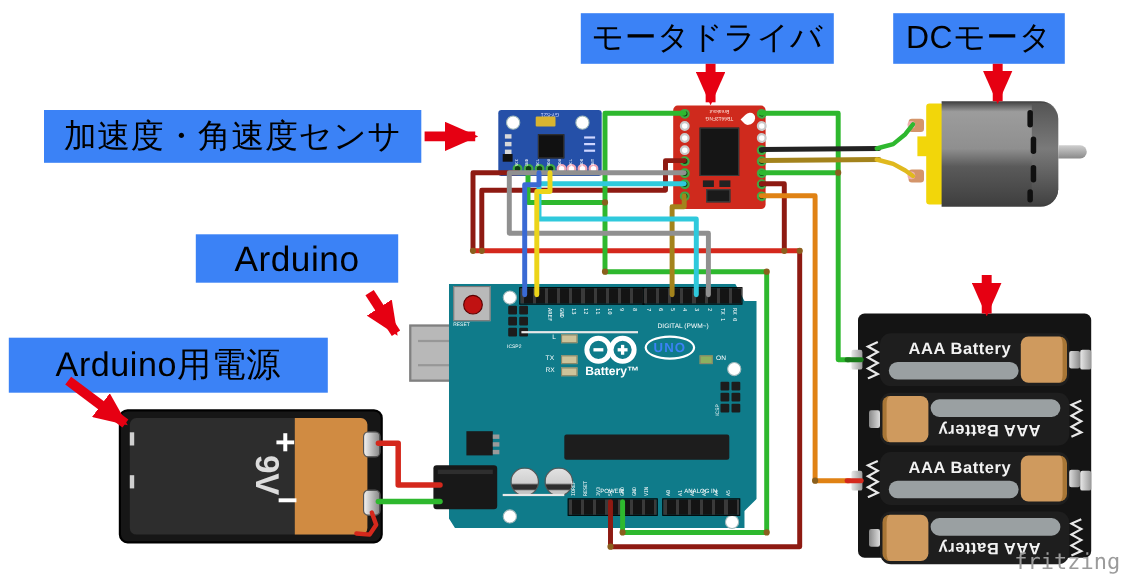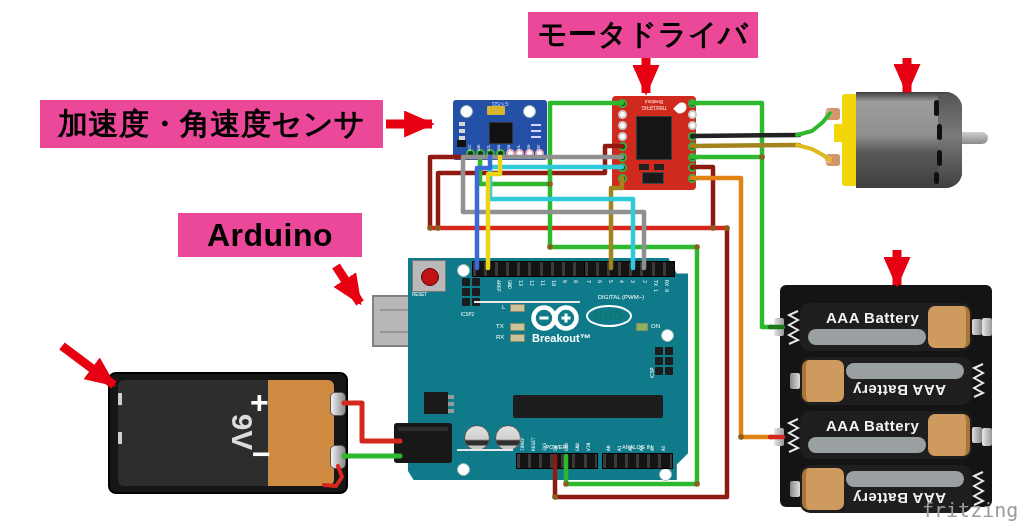--- a/index.html
+++ b/index.html
@@ -1,21 +1,21 @@
 <!DOCTYPE html>
 <html><head>
 <meta charset="utf-8">
 <style>
   html,body{margin:0;padding:0;background:#fff;}
   #canvas{position:relative;width:1024px;height:531px;background:#fff;overflow:hidden;
           font-family:"Liberation Sans",sans-serif;}
   .comp{position:absolute;}
   .abs{position:absolute;}
   
-  .label-box{position:absolute;background:#ec4899;color:#000;font-weight:700;
+  .label-box{position:absolute;background:#3b82f6;color:#000;font-weight:400;
              display:flex;align-items:center;justify-content:center;z-index:10;
              letter-spacing:0.5px;}
   #wires-svg{position:absolute;left:0;top:0;z-index:6;pointer-events:none;}
   #anno-svg{position:absolute;left:0;top:0;z-index:11;pointer-events:none;}
   
   #arduino{left:372px;top:258px;width:320px;height:224px;z-index:2;}
   #ard-board{position:absolute;left:36px;top:0;width:280px;height:222px;background:#0f7b8a;
     clip-path:polygon(0% 0%,93% 0%,96% 7%,100% 7%,100% 88%,96% 93%,96% 100%,2% 100%,0% 96%);}
   .hdr{position:absolute;background:repeating-linear-gradient(90deg,#3a3a3a 0 3px,#141414 3px 11.1px);
        border:1px solid #000;}
@@ -96,24 +96,24 @@
     <div class="wtxt" style="left:196px;top:36px;width:106px;font-size:6px;text-align:center;">DIGITAL (PWM~)</div>
 
     <svg class="abs" style="left:157px;top:44px;" width="56" height="32">
       <circle cx="15" cy="16" r="10.5" fill="none" stroke="#fff" stroke-width="4.5"></circle>
       <circle cx="37" cy="16" r="10.5" fill="none" stroke="#fff" stroke-width="4.5"></circle>
       <rect x="10.5" y="14.5" width="9" height="3" fill="#fff"></rect>
       <rect x="32.5" y="14.5" width="9" height="3" fill="#fff"></rect>
       <rect x="35.5" y="11.5" width="3" height="9" fill="#fff"></rect>
     </svg>
     <div class="abs" style="left:214px;top:47px;width:46px;height:22px;border:2.5px solid #fff;border-radius:50%;box-sizing:border-box;
-                color:#0f766e;font-weight:700;font-size:12px;letter-spacing:1px;display:flex;align-items:center;justify-content:center;">
+                color:#3b82f6;font-weight:700;font-size:12px;letter-spacing:1px;display:flex;align-items:center;justify-content:center;">
         <span>UNO</span>
       </div>
-    <div class="wtxt" style="left:160px;top:74px;font-size:11px;font-weight:700;">Breakout™</div>
+    <div class="wtxt" style="left:160px;top:74px;font-size:11px;font-weight:700;">Battery™</div>
 
     <div class="wtxt" style="left:130px;top:46px;font-size:6px;">L</div>
     <div class="led" style="left:138px;top:46px;width:15px;height:8px;"></div>
     <div class="wtxt" style="left:124px;top:65px;font-size:6px;">TX</div>
     <div class="led" style="left:138px;top:65px;width:15px;height:8px;"></div>
     <div class="wtxt" style="left:124px;top:76px;font-size:6px;">RX</div>
     <div class="led" style="left:138px;top:76px;width:15px;height:8px;"></div>
     <div class="led" style="left:264px;top:65px;width:12px;height:8px;background:#8db060;"></div>
     <div class="wtxt" style="left:279px;top:65px;font-size:6px;">ON</div>
 
@@ -316,25 +316,31 @@
       <line x1="907" y1="58" x2="907" y2="92" stroke="#e60012" stroke-width="9" marker-end="url(#ah)"></line>
       <line x1="386" y1="124" x2="432" y2="124" stroke="#e60012" stroke-width="9" marker-end="url(#ah)"></line>
       <line x1="336" y1="266" x2="360" y2="303" stroke="#e60012" stroke-width="9" marker-end="url(#ah)"></line>
       <line x1="62" y1="346" x2="114" y2="385" stroke="#e60012" stroke-width="9" marker-end="url(#ah)"></line>
       <line x1="897" y1="250" x2="897" y2="285" stroke="#e60012" stroke-width="9" marker-end="url(#ah)"></line>
     </svg>
 
   <div class="label-box" style="left:528px;top:12px;width:230px;height:46px;font-size:29px;">
       <span>モータドライバ</span>
     </div>
+  <div class="label-box" style="left:812px;top:12px;width:156px;height:46px;font-size:29px;">
+      <span>DCモータ</span>
+    </div>
   <div class="label-box" style="left:40px;top:100px;width:343px;height:48px;font-size:30px;">
       <span>加速度・角速度センサ</span>
     </div>
   <div class="label-box" style="left:178px;top:213px;width:184px;height:44px;font-size:32px;">
       <span>Arduino</span>
+    </div>
+  <div class="label-box" style="left:8px;top:307px;width:290px;height:50px;font-size:31px;">
+      <span>Arduino用電源</span>
     </div>
 
   <div id="fritzing">fritzing</div>
 <div class="pad on" style="left: 465.5px; top: 148.5px;"></div>
     <div class="pad on" style="left: 475.5px; top: 148.5px;"></div>
     <div class="pad on" style="left: 485.5px; top: 148.5px;"></div>
     <div class="pad on" style="left: 495.5px; top: 148.5px;"></div>
     <div class="pad pink" style="left: 505.5px; top: 148.5px;"></div>
     <div class="pad pink" style="left: 514.5px; top: 148.5px;"></div>
     <div class="pad pink" style="left: 524.5px; top: 148.5px;"></div>

